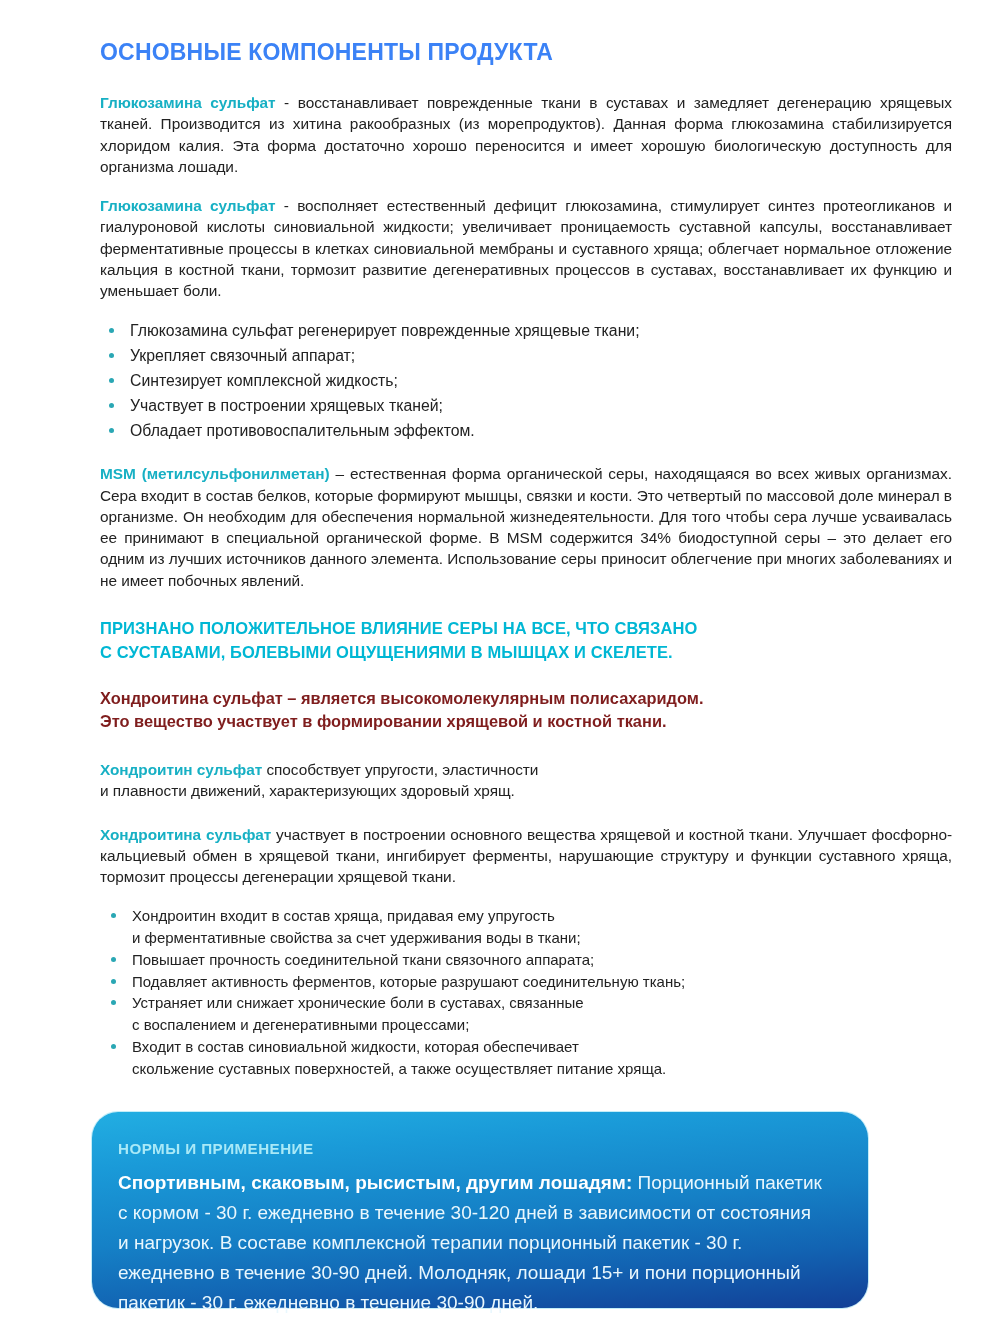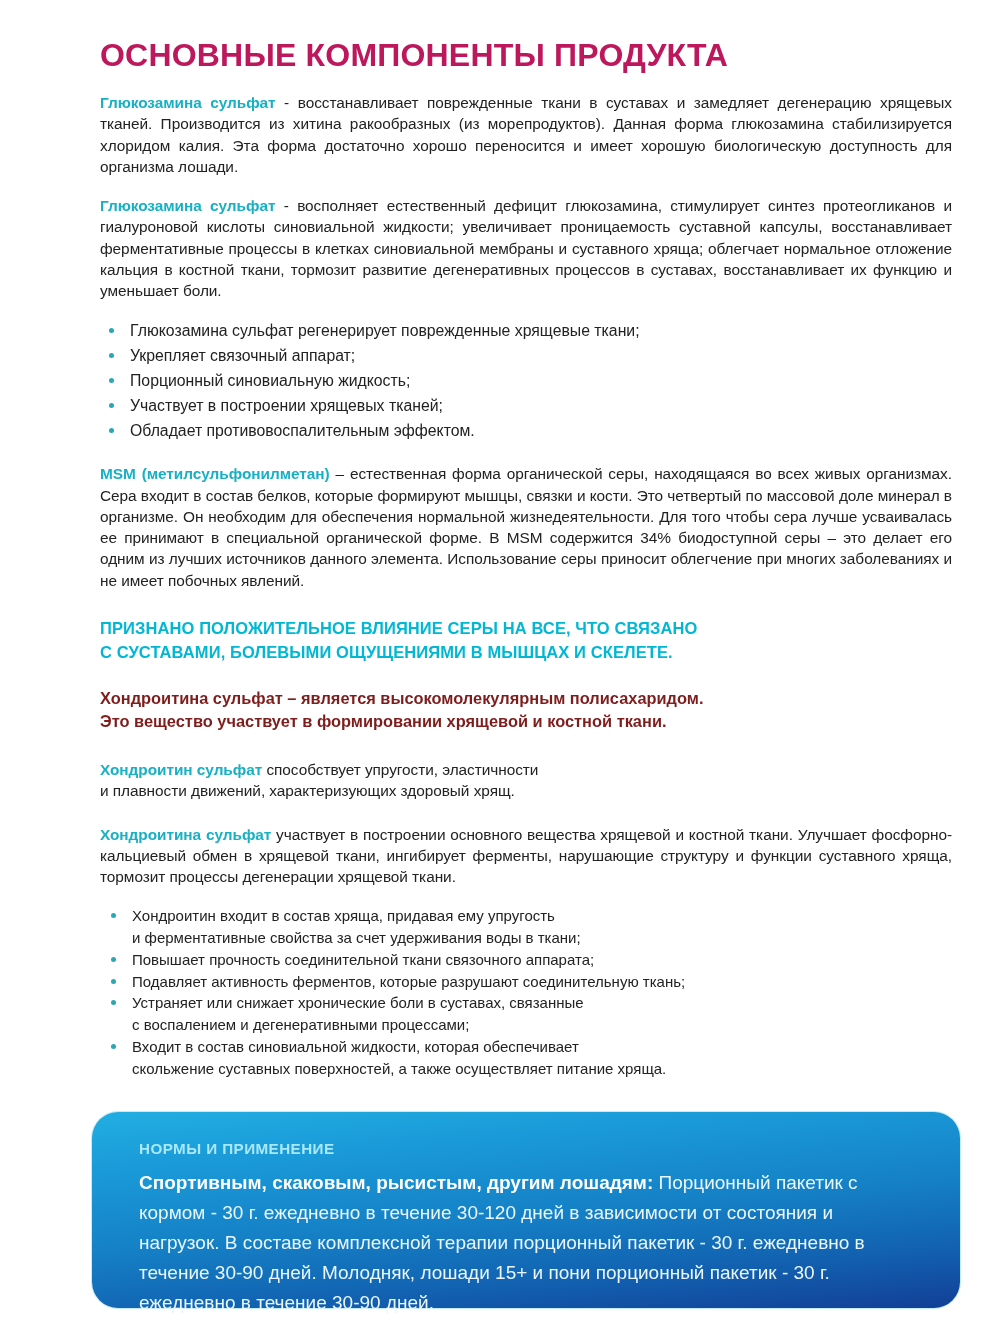--- a/index.html
+++ b/index.html
@@ -22,25 +22,25 @@
     width: 1000px;
     height: 1333px;
     box-sizing: border-box;
     padding: 0 40px;
   }
 
   
   .page-title {
     position: absolute;
     left: 100px;
-    top: 16px;
-    font-size: 32px;
+    top: 24px;
+    font-size: 23px;
     font-weight: bold;
     letter-spacing: 0.2px;
-    color: #be185d;
+    color: #3b82f6;
     white-space: nowrap;
   }
 
   
   .content {
     position: absolute;
     left: 100px;
     top: 92px;
     width: 852px;
   }
@@ -115,25 +115,25 @@
     line-height: 1.42;
     color: #7f1d1d;
   }
   .black-bold span { display: block; }
 
   
   .callout {
     position: absolute;
     left: 92px;
     top: 1112px;
-    width: 868px;
+    width: 776px;
     height: 196px;
     box-sizing: border-box;
     border-radius: 26px;
-    padding: 28px 44px 20px 47px;
+    padding: 28px 44px 20px 26px;
     background: linear-gradient(175deg,
                 #22aee2 0%,
                 #1a9ad8 22%,
                 #1580c6 52%,
                 #1263b2 76%,
                 #123f96 100%);
     box-shadow: 0 0 0 1px rgba(120,215,240,0.45);
   }
   .callout-title {
     font-size: 15.2px;
@@ -173,21 +173,21 @@
       <li>
         <span class="dot"></span>
         <span>Глюкозамина сульфат регенерирует поврежденные хрящевые ткани;</span>
       </li>
       <li>
         <span class="dot"></span>
         <span>Укрепляет связочный аппарат;</span>
       </li>
       <li>
         <span class="dot"></span>
-        <span>Порционный синовиальную жидкость;</span>
+        <span>Синтезирует комплексной жидкость;</span>
       </li>
       <li>
         <span class="dot"></span>
         <span>Участвует в построении хрящевых тканей;</span>
       </li>
       <li>
         <span class="dot"></span>
         <span>Обладает противовоспалительным эффектом.</span>
       </li>
     </ul>

